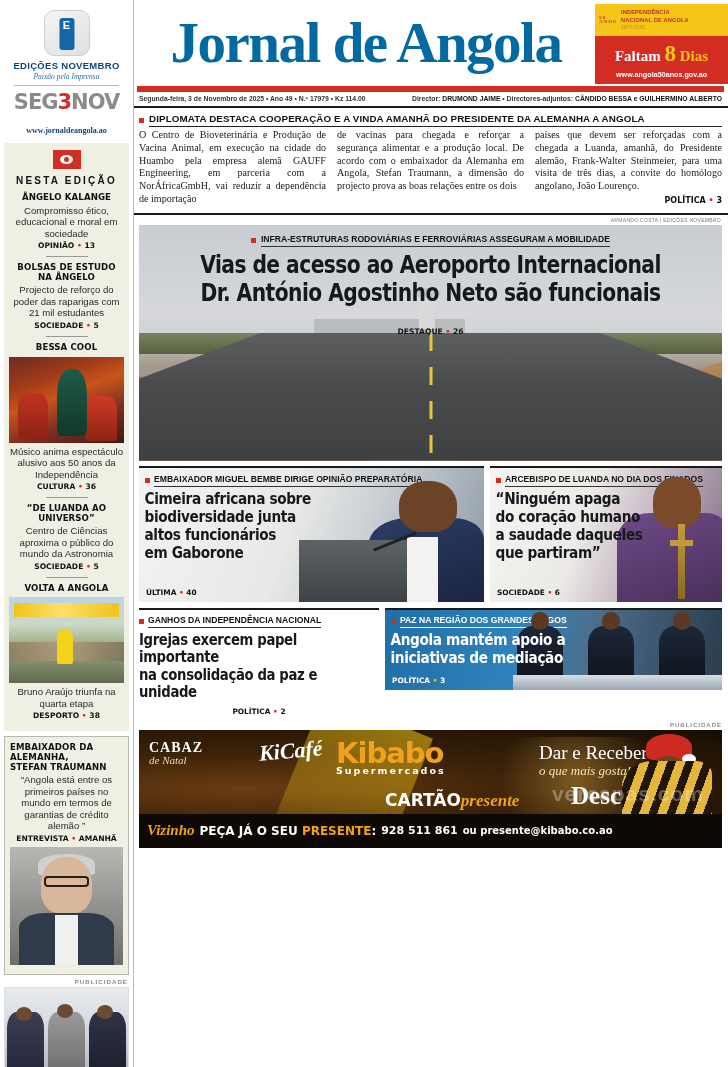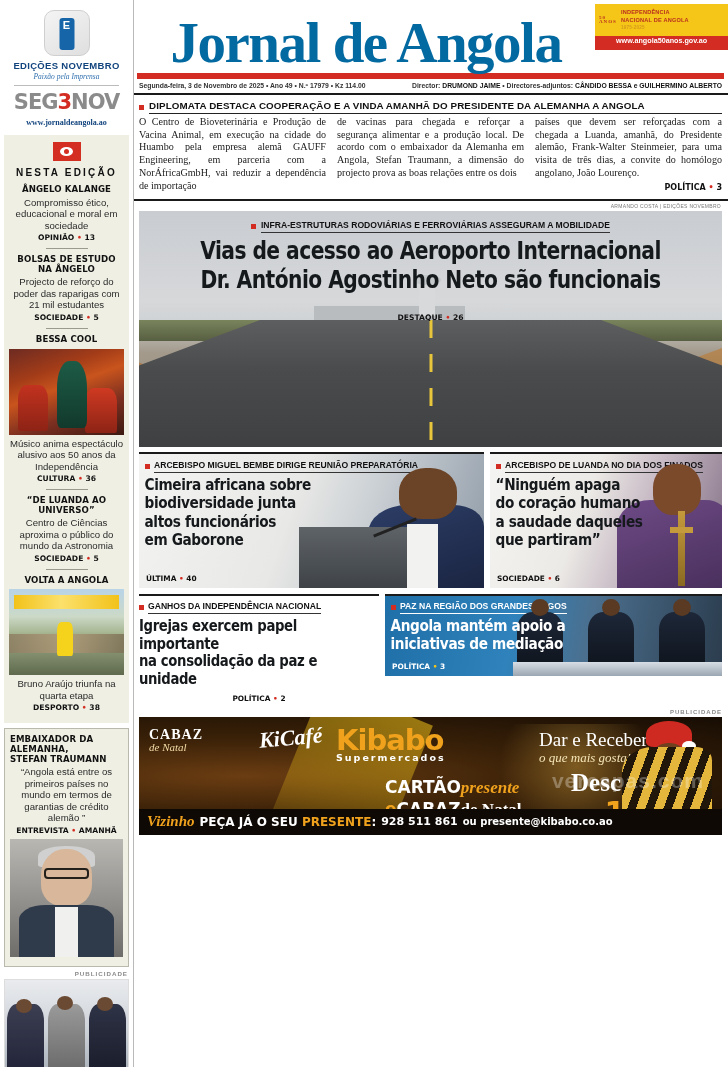--- a/index.html
+++ b/index.html
@@ -26,21 +26,21 @@
   }
   .en-logo .bar:after {
     content:"E"; position:absolute; top:1px; left:0; right:0; text-align:center;
     color:#fff; font-size:11px; font-weight:bold; font-family:"Liberation Sans",sans-serif;
   }
   .en-name { font-size:9.5px; font-weight:bold; color:#12447e; letter-spacing:.3px; }
   .en-slogan { font-size:7.5px; color:#2f6fae; font-family:"Liberation Serif",serif; font-style:italic; margin-top:1px;}
   .rail-hr { border:0; border-top:1px solid #bbb; margin:4px 8px; }
   .seg { font-size:21px; font-weight:bold; color:#8b8b8b; letter-spacing:-1px; font-family:"DejaVu Sans",sans-serif;}
   .seg em { font-style:normal; color:#d32c23; }
-  .rail-url { font-size:8px; font-weight:bold; color:#12447e; margin-top:4px; font-family:"Liberation Serif",serif;}
+  .rail-url { font-size:8px; font-weight:bold; color:#12447e; margin-top:12px; font-family:"Liberation Serif",serif;}
 
   .nesta-box { background:#efefe4; margin:4px 4px 0; padding:7px 5px 8px; }
   .eye {
     width:28px; height:19px; background:#d42d22; margin:0 auto 6px;
     display:flex; align-items:center; justify-content:center;
   }
   .eye .ball { width:13px;height:9px;background:#fff;border-radius:50%; display:flex;align-items:center;justify-content:center;}
   .eye .pupil{ width:5px;height:5px;background:#d42d22;border-radius:50%;}
   .nesta-title { font-size:10px; font-weight:bold; letter-spacing:2.2px; text-align:center; color:#111; margin-bottom:7px;}
   .ni { text-align:center; margin-bottom:3px; }
@@ -231,21 +231,21 @@
   .ad-cart .l2 .dn{ font-family:"Liberation Serif",serif; font-style:normal; font-weight:bold;}
   .ad-desc { position:absolute; left:432px; top:52px; font-family:"Liberation Serif",serif; font-weight:bold; font-size:25px; color:#fff;}
   .ad-desc .l2{ display:block; font-size:15px; margin-top:-2px;}
   .ad-desc .l2 .pct{ font-family:"DejaVu Sans",sans-serif; font-size:30px; color:#f0a21d; letter-spacing:-1px;}
   .ad-lady { position:absolute; right:0; top:0; width:120px; height:100%; }
   .ad-lady .hat{position:absolute;right:30px;top:4px;width:46px;height:26px;background:#cf2a22;border-radius:50% 50% 18% 18%;}
   .ad-lady .hat:after{content:"";position:absolute;right:-4px;top:20px;width:14px;height:10px;background:#fff;border-radius:50%;}
   .ad-lady .face{position:absolute;right:34px;top:26px;width:38px;height:44px;background:#70411f;border-radius:46%;}
   .ad-lady .body{position:absolute;right:10px;bottom:14px;width:90px;height:62%;
     background:repeating-linear-gradient(110deg,#e5b63c 0 9px,#20160a 9px 17px); border-radius:34% 18% 0 0;}
-  .ad-foot { position:absolute; left:0; right:0; bottom:0; height:26px; background:#0e0905;
+  .ad-foot { position:absolute; left:0; right:0; bottom:0; height:34px; background:#0e0905;
              display:flex; align-items:center; padding-left:8px; gap:5px;}
   .ad-foot .viz{ font-family:"Liberation Serif",serif; font-style:italic; font-weight:bold; font-size:15px; color:#f0a21d;}
   .ad-foot .peca{ font-family:"DejaVu Sans",sans-serif; font-weight:bold; font-size:12px; color:#fff;}
   .ad-foot .peca .or{ color:#f0a21d; }
   .ad-foot .phone{ font-family:"DejaVu Sans",sans-serif; font-weight:bold; font-size:11px; color:#fff;}
   .ad-foot .mail{ font-family:"DejaVu Sans",sans-serif; font-weight:bold; font-size:10px; color:#fff;}
   .wm { position:absolute; right:18px; bottom:42px; font-size:21px; color:rgba(255,255,255,.30);
         font-family:"Liberation Sans",sans-serif; font-weight:bold; letter-spacing:1px;}
 </style>
 </head>
@@ -359,20 +359,23 @@
           <div class="anniv-50">
               <span>50</span>
               <span>ANOS</span>
             </div>
           <div class="anniv-txt">
             <span>INDEPENDÊNCIA</span><br>
             <span>NACIONAL DE ANGOLA</span>
             <span class="yr">1975-2025</span>
           </div>
         </div>
+        <div class="anniv-mid">
+          <div class="anniv-faltam"><span>Faltam</span> <span class="n">8</span> <span class="d">Dias</span></div>
+        </div>
         <div class="anniv-url">www.angola50anos.gov.ao</div>
       </div>
     </div>
 
     <div class="red-rule"></div>
     <div class="dateline">
       <span>Segunda-feira, 3 de Novembro de 2025 • Ano 49 • N.º 17979 • Kz 114.00</span>
       <span>
         <span>Director:</span> <b>DRUMOND JAIME</b>
         <span>• Directores-adjuntos:</span> <b>CÂNDIDO BESSA e GUILHERMINO ALBERTO</b>
@@ -423,21 +426,21 @@
       <article class="card card-a">
         <div class="fig-bembe">
           <span class="suit"></span>
             <span class="head"></span>
             <span class="shirt"></span>
             <span class="podium"></span>
             <span class="mic"></span>
         </div>
         <div class="card-kick">
           <span class="sq"></span>
-          <span class="tx">ARCEBISPO MIGUEL BEMBE DIRIGE REUNIÃO PREPARATÓRIA</span>
+          <span class="tx">EMBAIXADOR MIGUEL BEMBE DIRIGE OPINIÃO PREPARATÓRIA</span>
         </div>
         <h4 class="card-head">
           <span>Cimeira africana sobre</span><br>
           <span>biodiversidade junta</span><br>
           <span>altos funcionários</span><br>
           <span>em Gaborone</span>
         </h4>
         <div class="card-sec"><span>ÚLTIMA</span> <b>•</b> <span>40</span></div>
       </article>
 

